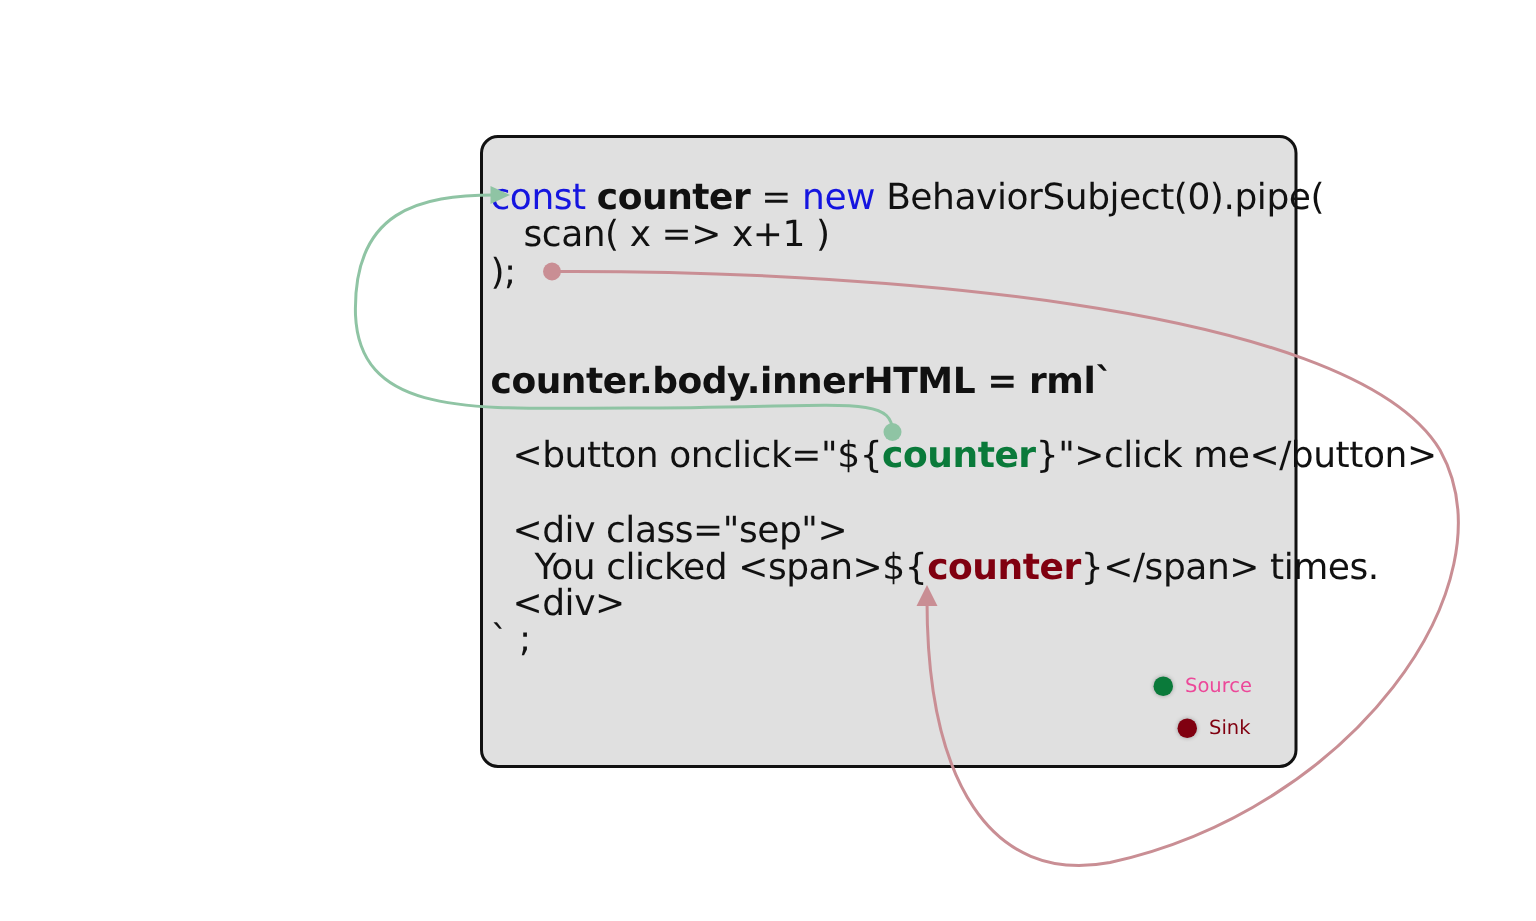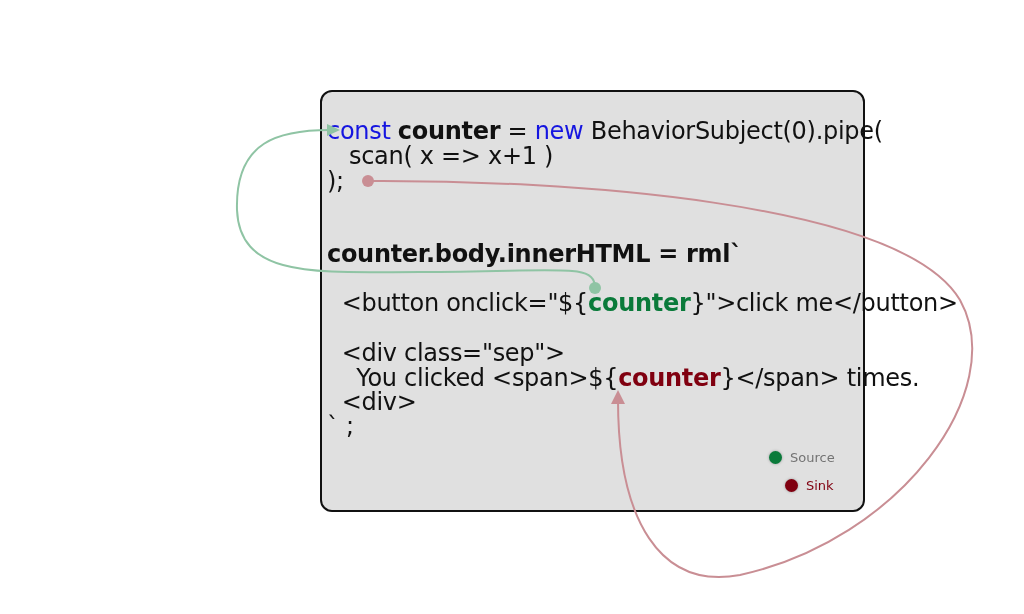--- a/index.html
+++ b/index.html
@@ -27,21 +27,21 @@
 <div class="code" style="top:167px;">);</div>
 <div class="code b" style="top:240px;">counter.body.innerHTML = rml`</div>
 <div class="code" style="top:289px;"><span>  &lt;button onclick="${</span><span class="src">counter</span><span>}"&gt;click me&lt;/button&gt;</span></div>
 <div class="code" style="top:339px;">  &lt;div class="sep"&gt;</div>
 <div class="code" style="top:364px;"><span>    You clicked &lt;span&gt;${</span><span class="sink">counter</span><span>}&lt;/span&gt; times.</span></div>
 <div class="code" style="top:388px;">  &lt;div&gt;</div>
 <div class="code" style="top:412px;">` ;</div>
 
 <div class="legend" style="left:769px; top:450px;">
   <span class="dot" style="background:#0a7a3a;"></span>
-  <span style="color:#737373;text-align:center;">Source</span>
+  <span style="color:#ec4899;text-align:center;">Source</span>
 </div>
 <div class="legend" style="left:769px; top:478px;padding-left:16px;">
   <span class="dot" style="background:#800010;"></span>
   <span style="color:#800010;">Sink</span>
 </div>
 
 <svg class="overlay" width="1024" height="614">
 
   <g>
     <path d="M595,288 C595,262 560,272 420,272 C320,272 240,280 237,210 C235,140 280,130 330,130" fill="none" stroke="#8fc4a4" stroke-width="2"></path>

